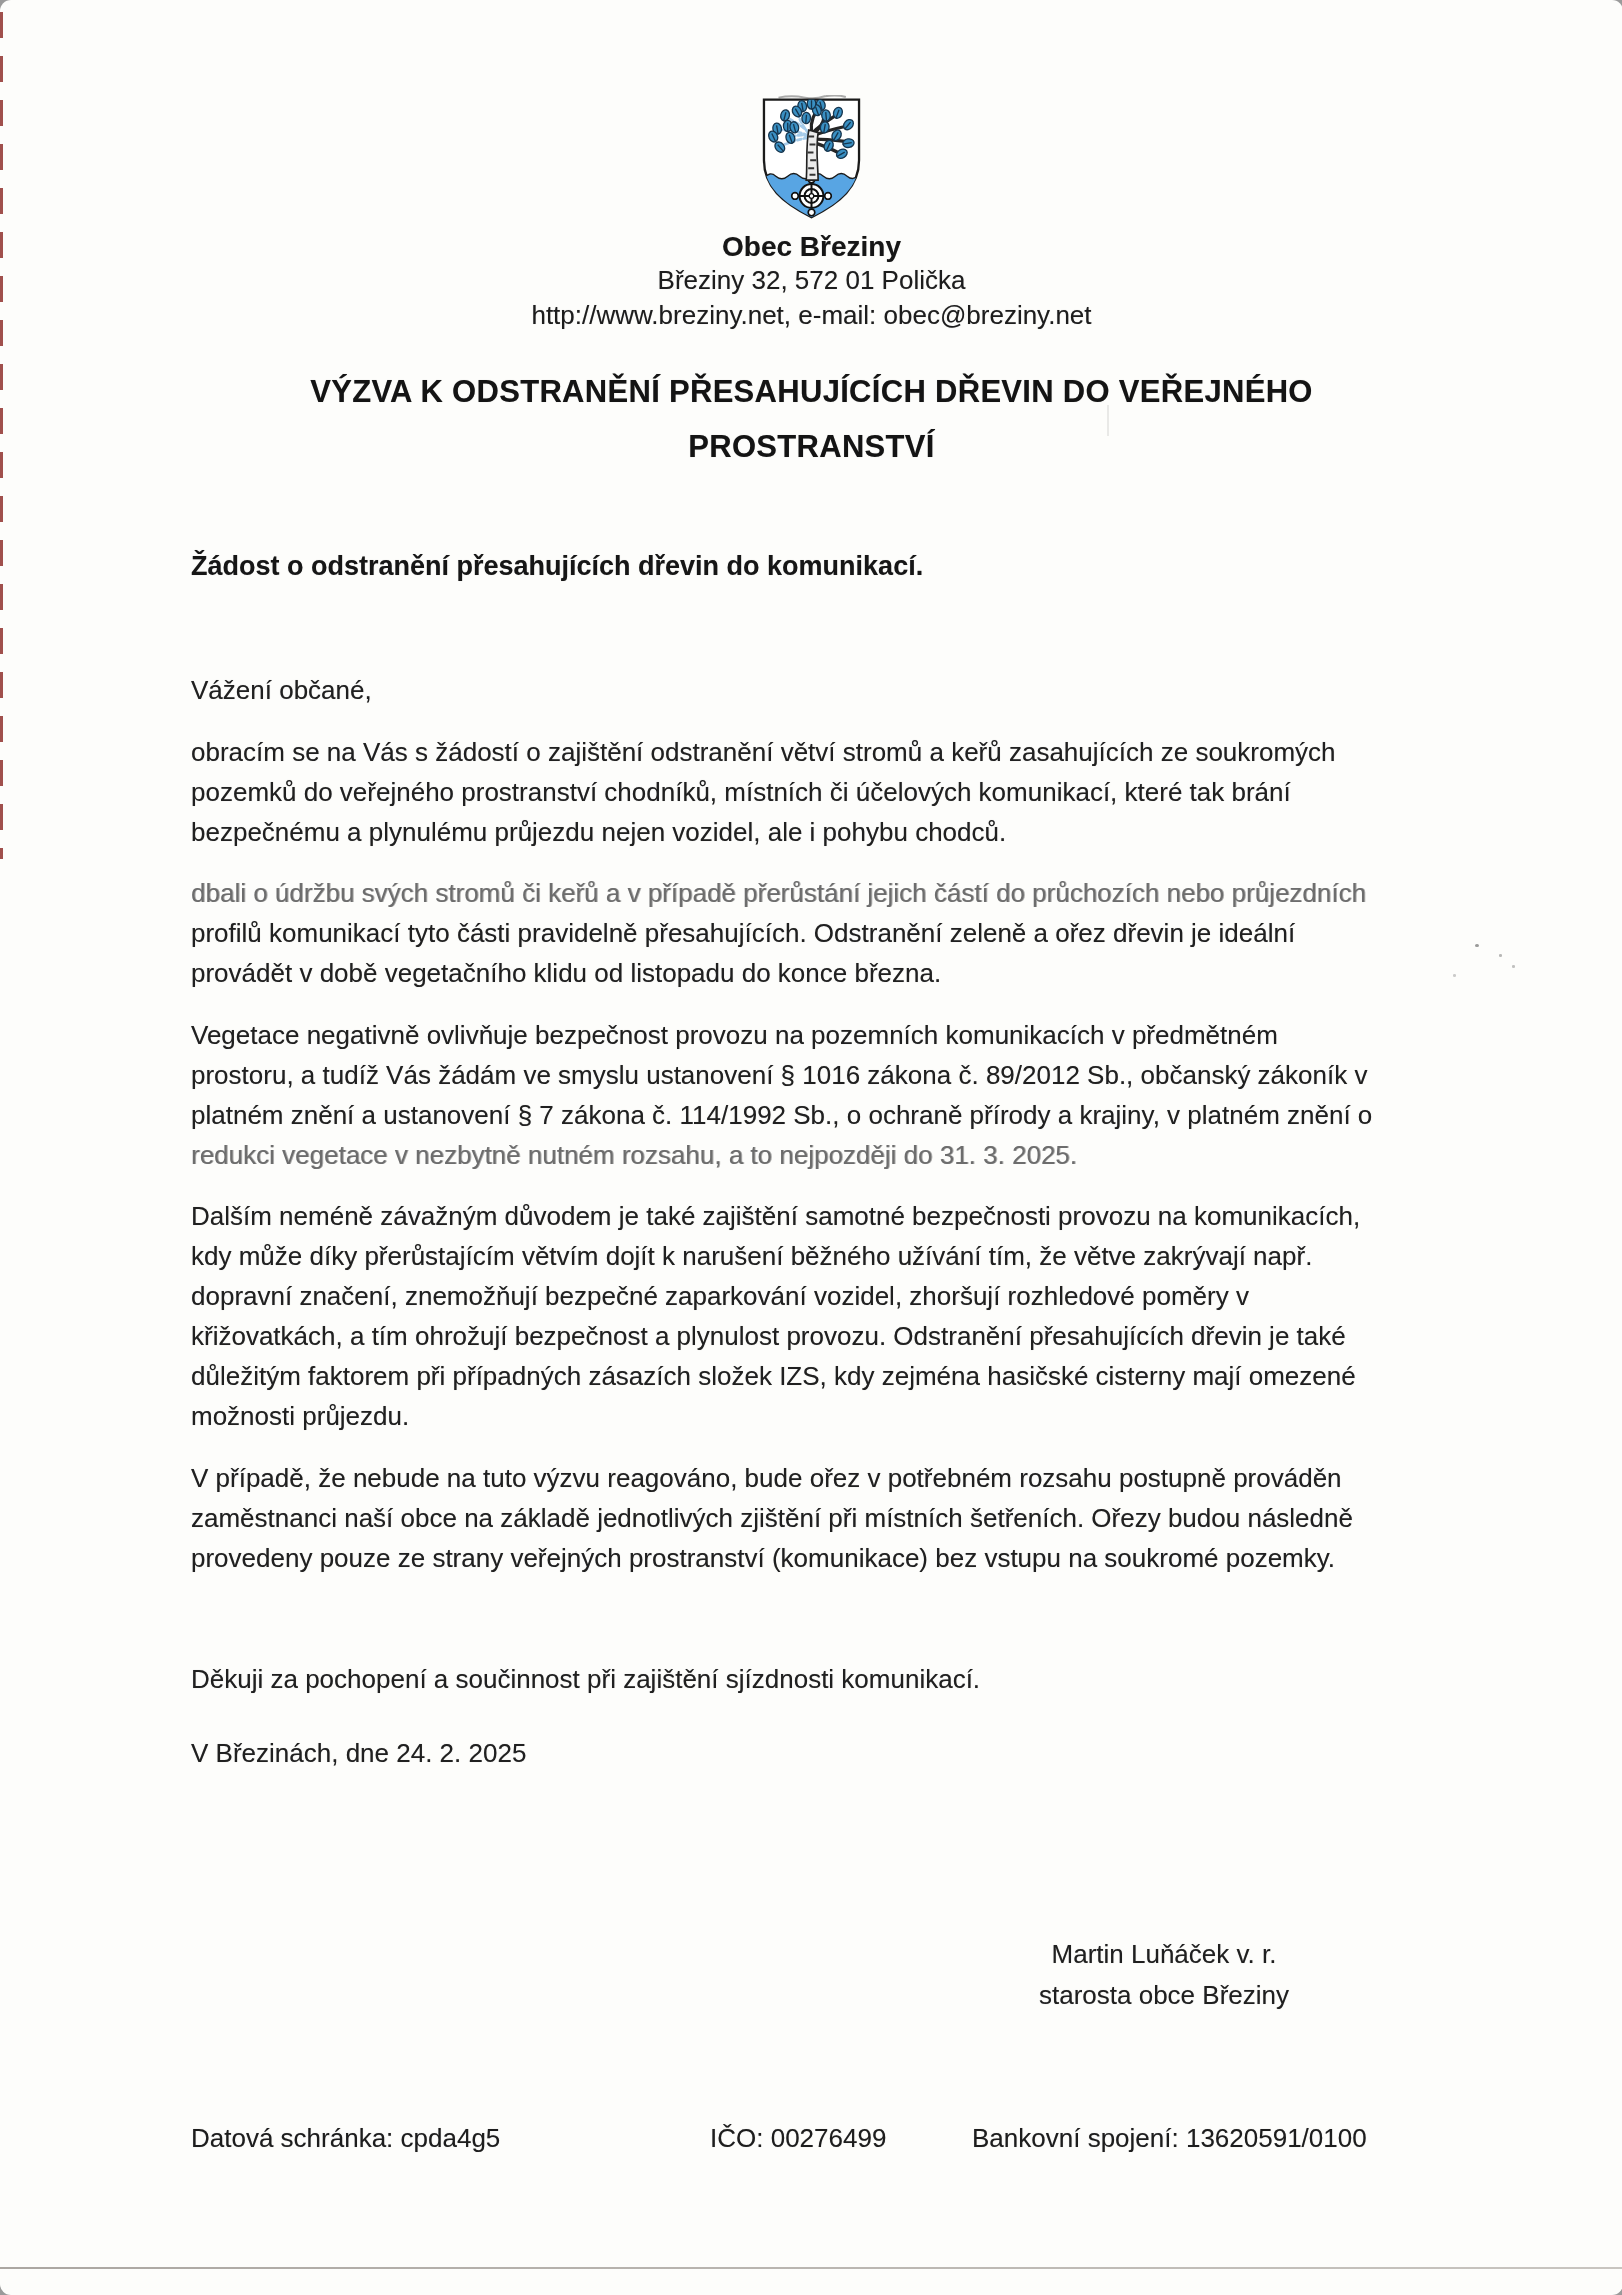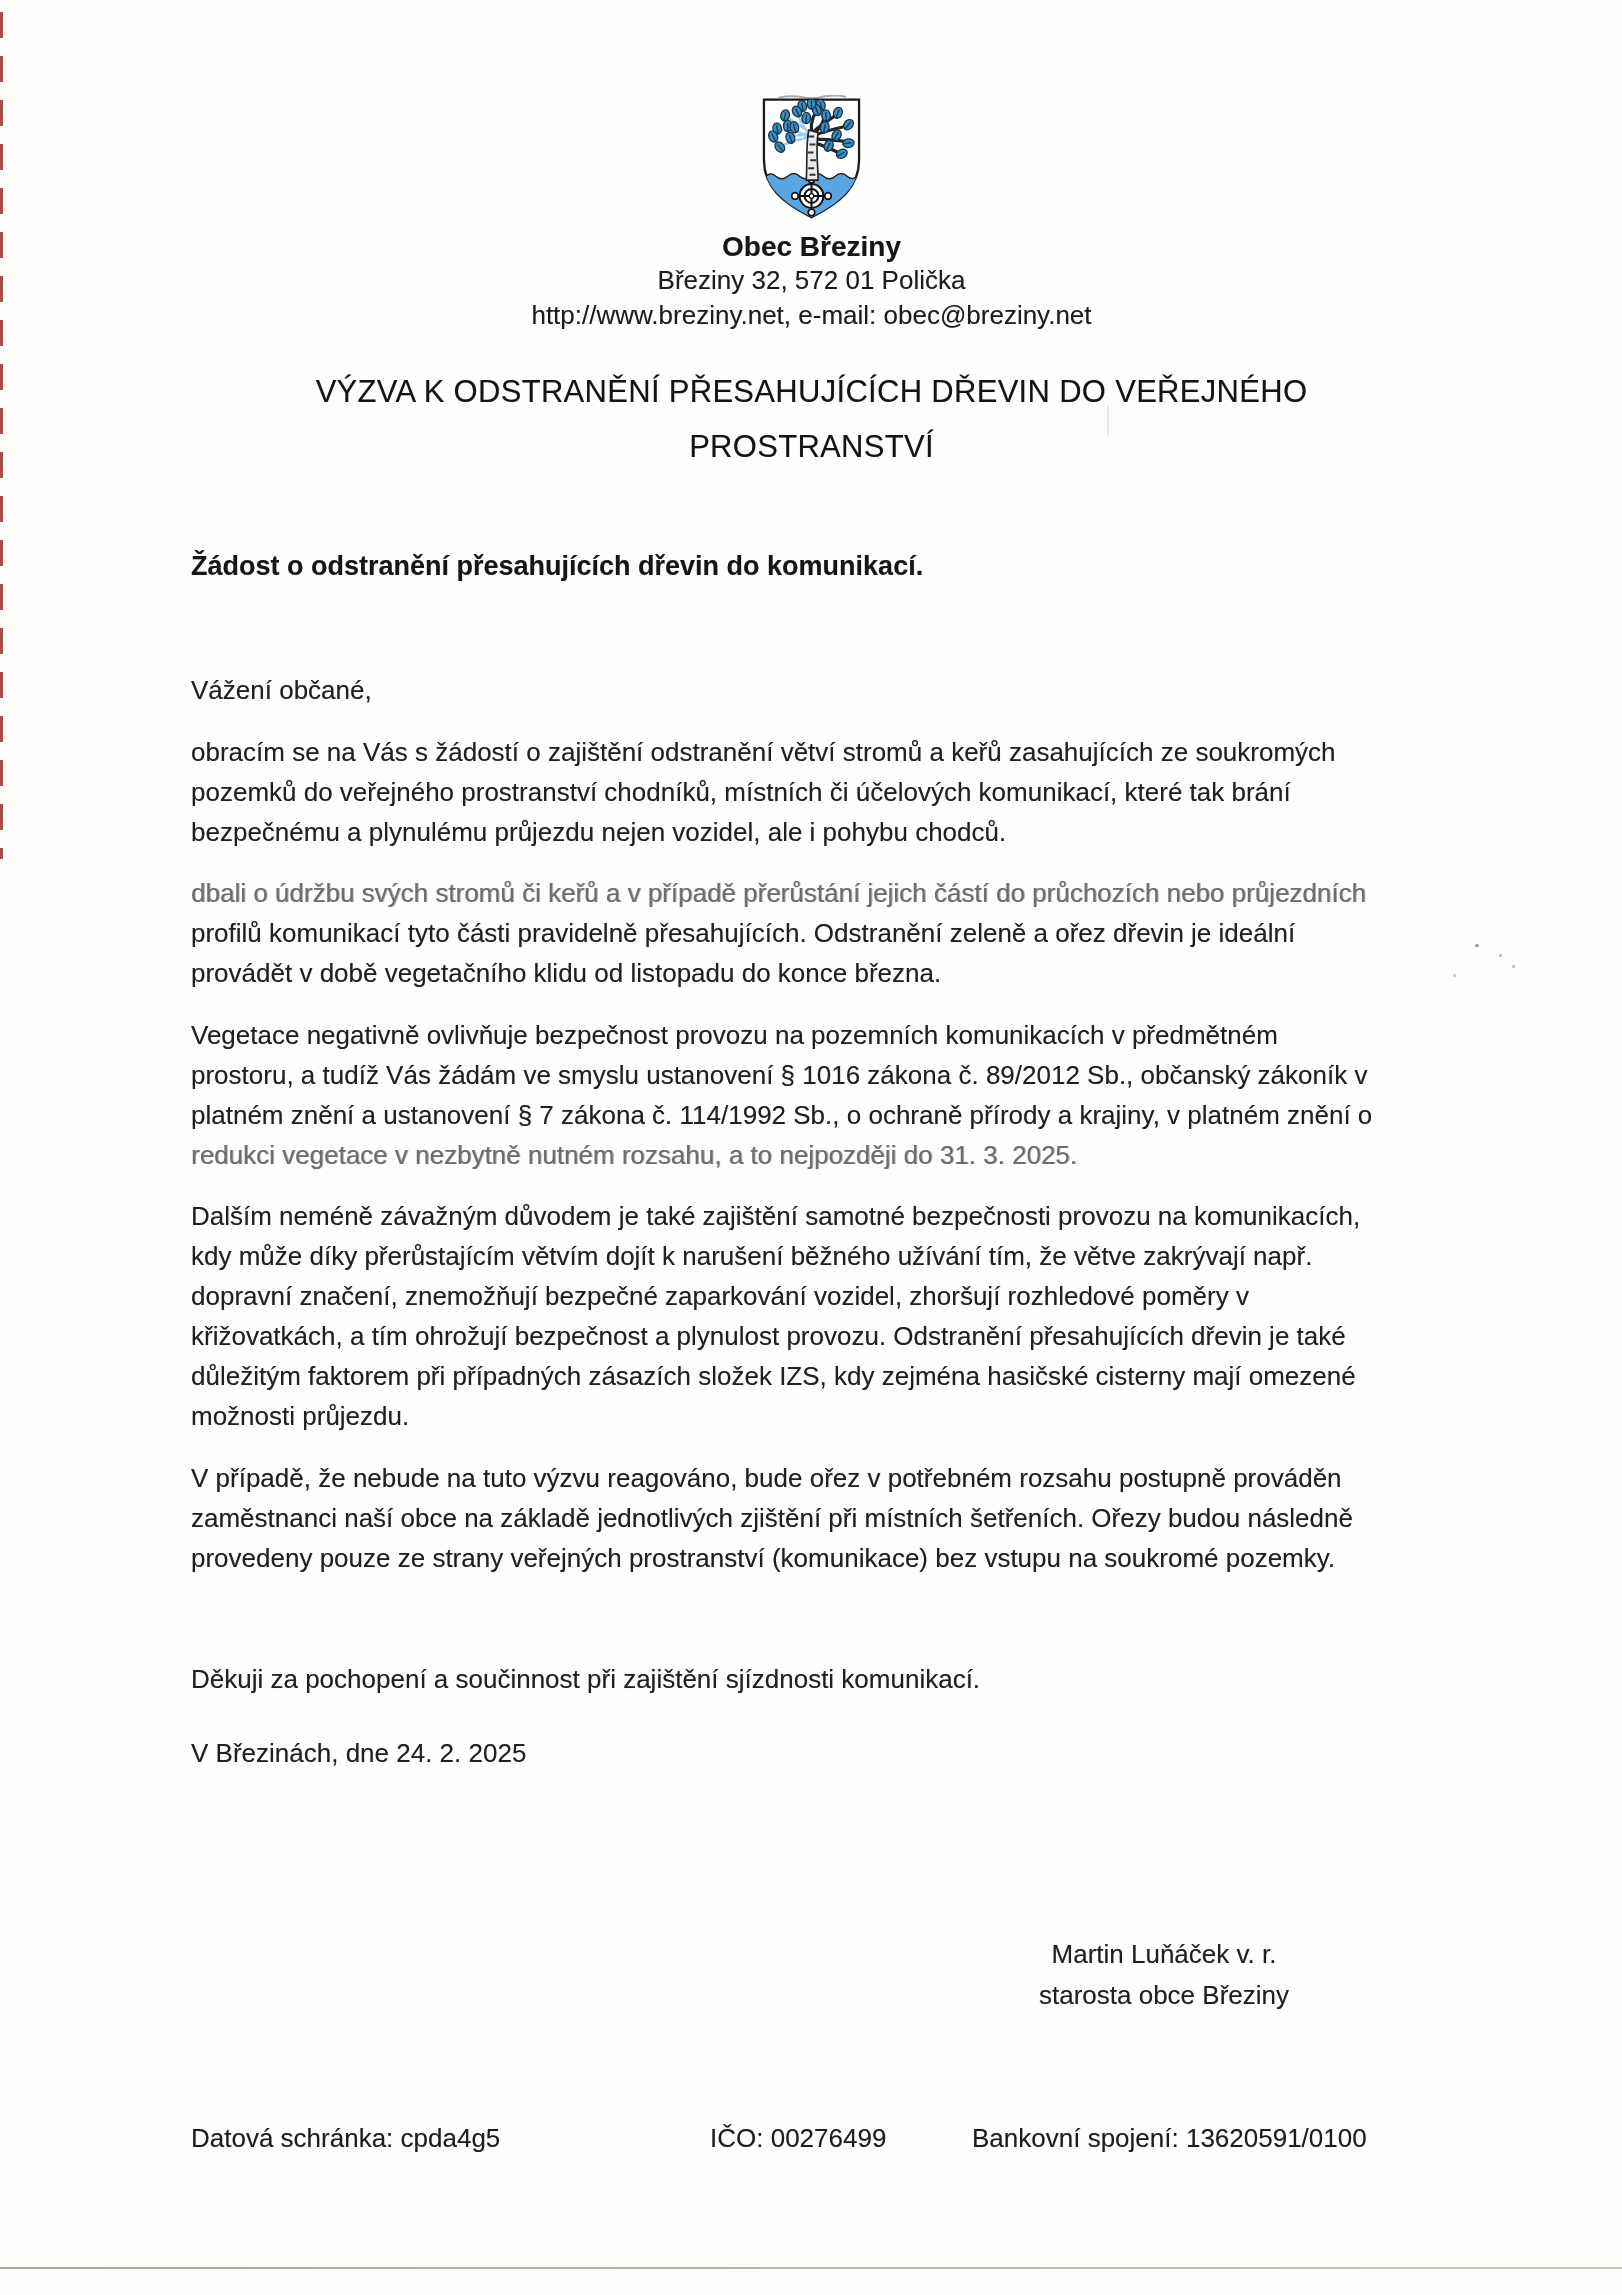--- a/index.html
+++ b/index.html
@@ -4,32 +4,33 @@
 <style>
   html,body { margin:0; padding:0; background:#9a9a9a; }
   .page {
     position:relative;
     width:1623px; height:2295px;
     margin:0 auto;
     background:#fdfdfb;
     font-family:"Liberation Sans", sans-serif;
     color:#222;
     overflow:hidden;
+    border-radius:11px;
   }
   .page * { text-shadow:0 0 0.7px rgba(45,45,45,.38); }
 
   
   .letterhead { position:absolute; top:95px; left:0; width:100%; text-align:center; }
   .crest { display:block; margin:0 auto; }
   .org-name { margin-top:6.5px; font-size:28px; font-weight:bold; color:#161616; line-height:33px; }
   .org-line { font-size:26px; line-height:35px; color:#1d1d1d; }
 
   
   .doc-title { position:absolute; top:364px; left:0; width:100%;
-    text-align:center; font-weight:normal; font-size:31px; line-height:55px; color:#141414;
+    text-align:center; font-weight:bold; font-size:31px; line-height:55px; color:#141414;
     letter-spacing:0.3px; }
 
   
   .subject { position:absolute; top:547px; left:191px;
     font-size:27px; font-weight:bold; line-height:39px; color:#161616; }
 
   
   .body-text { position:absolute; top:670px; left:191px; width:1262px;
     font-size:26px; line-height:40px; color:#202020; }
   .paragraph { margin:0 0 21.6px 0; }

